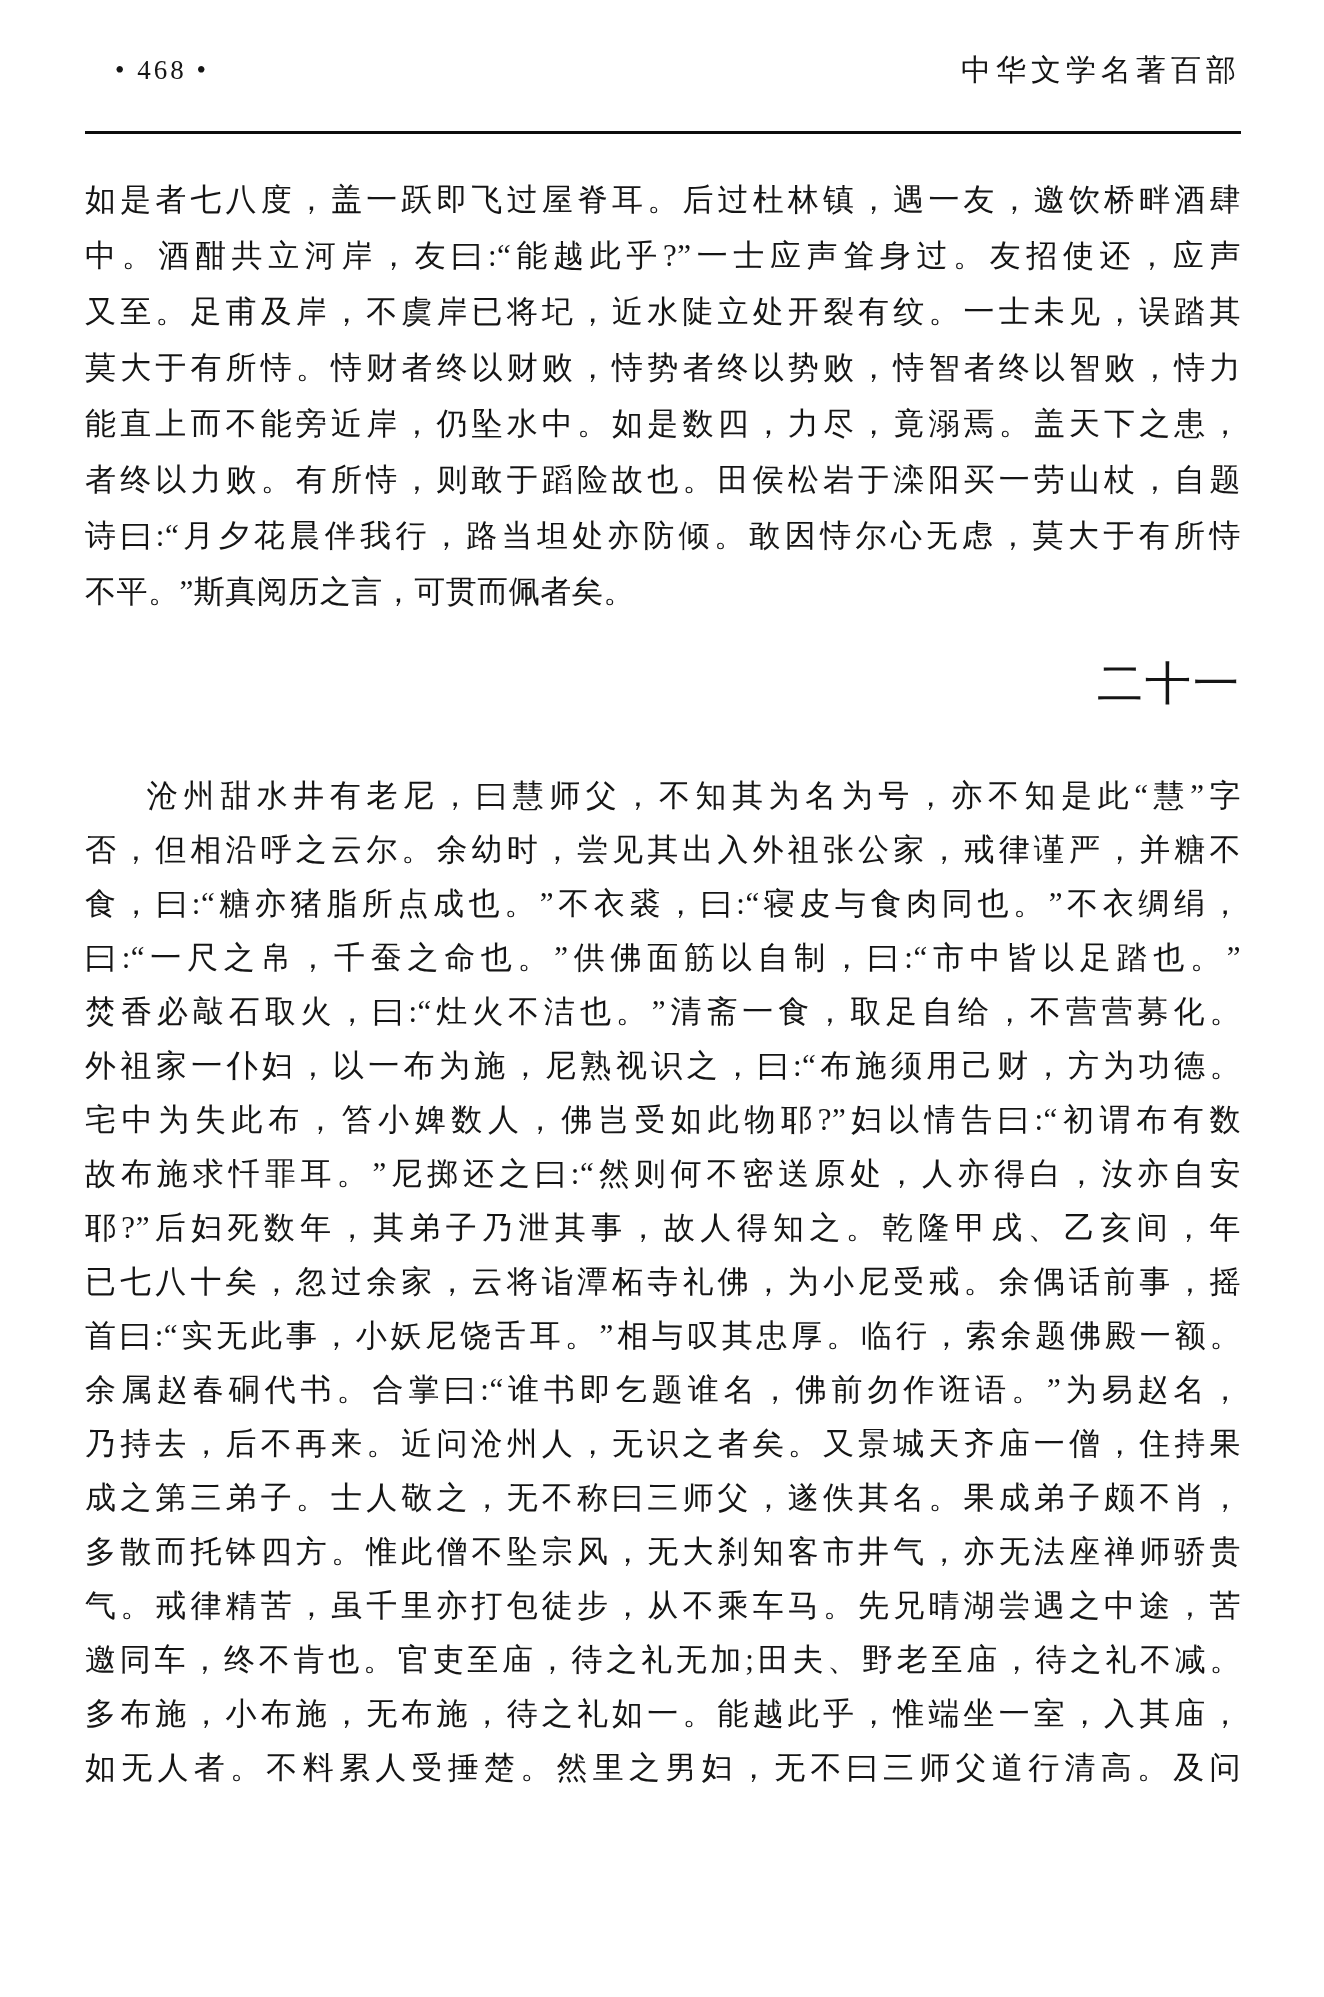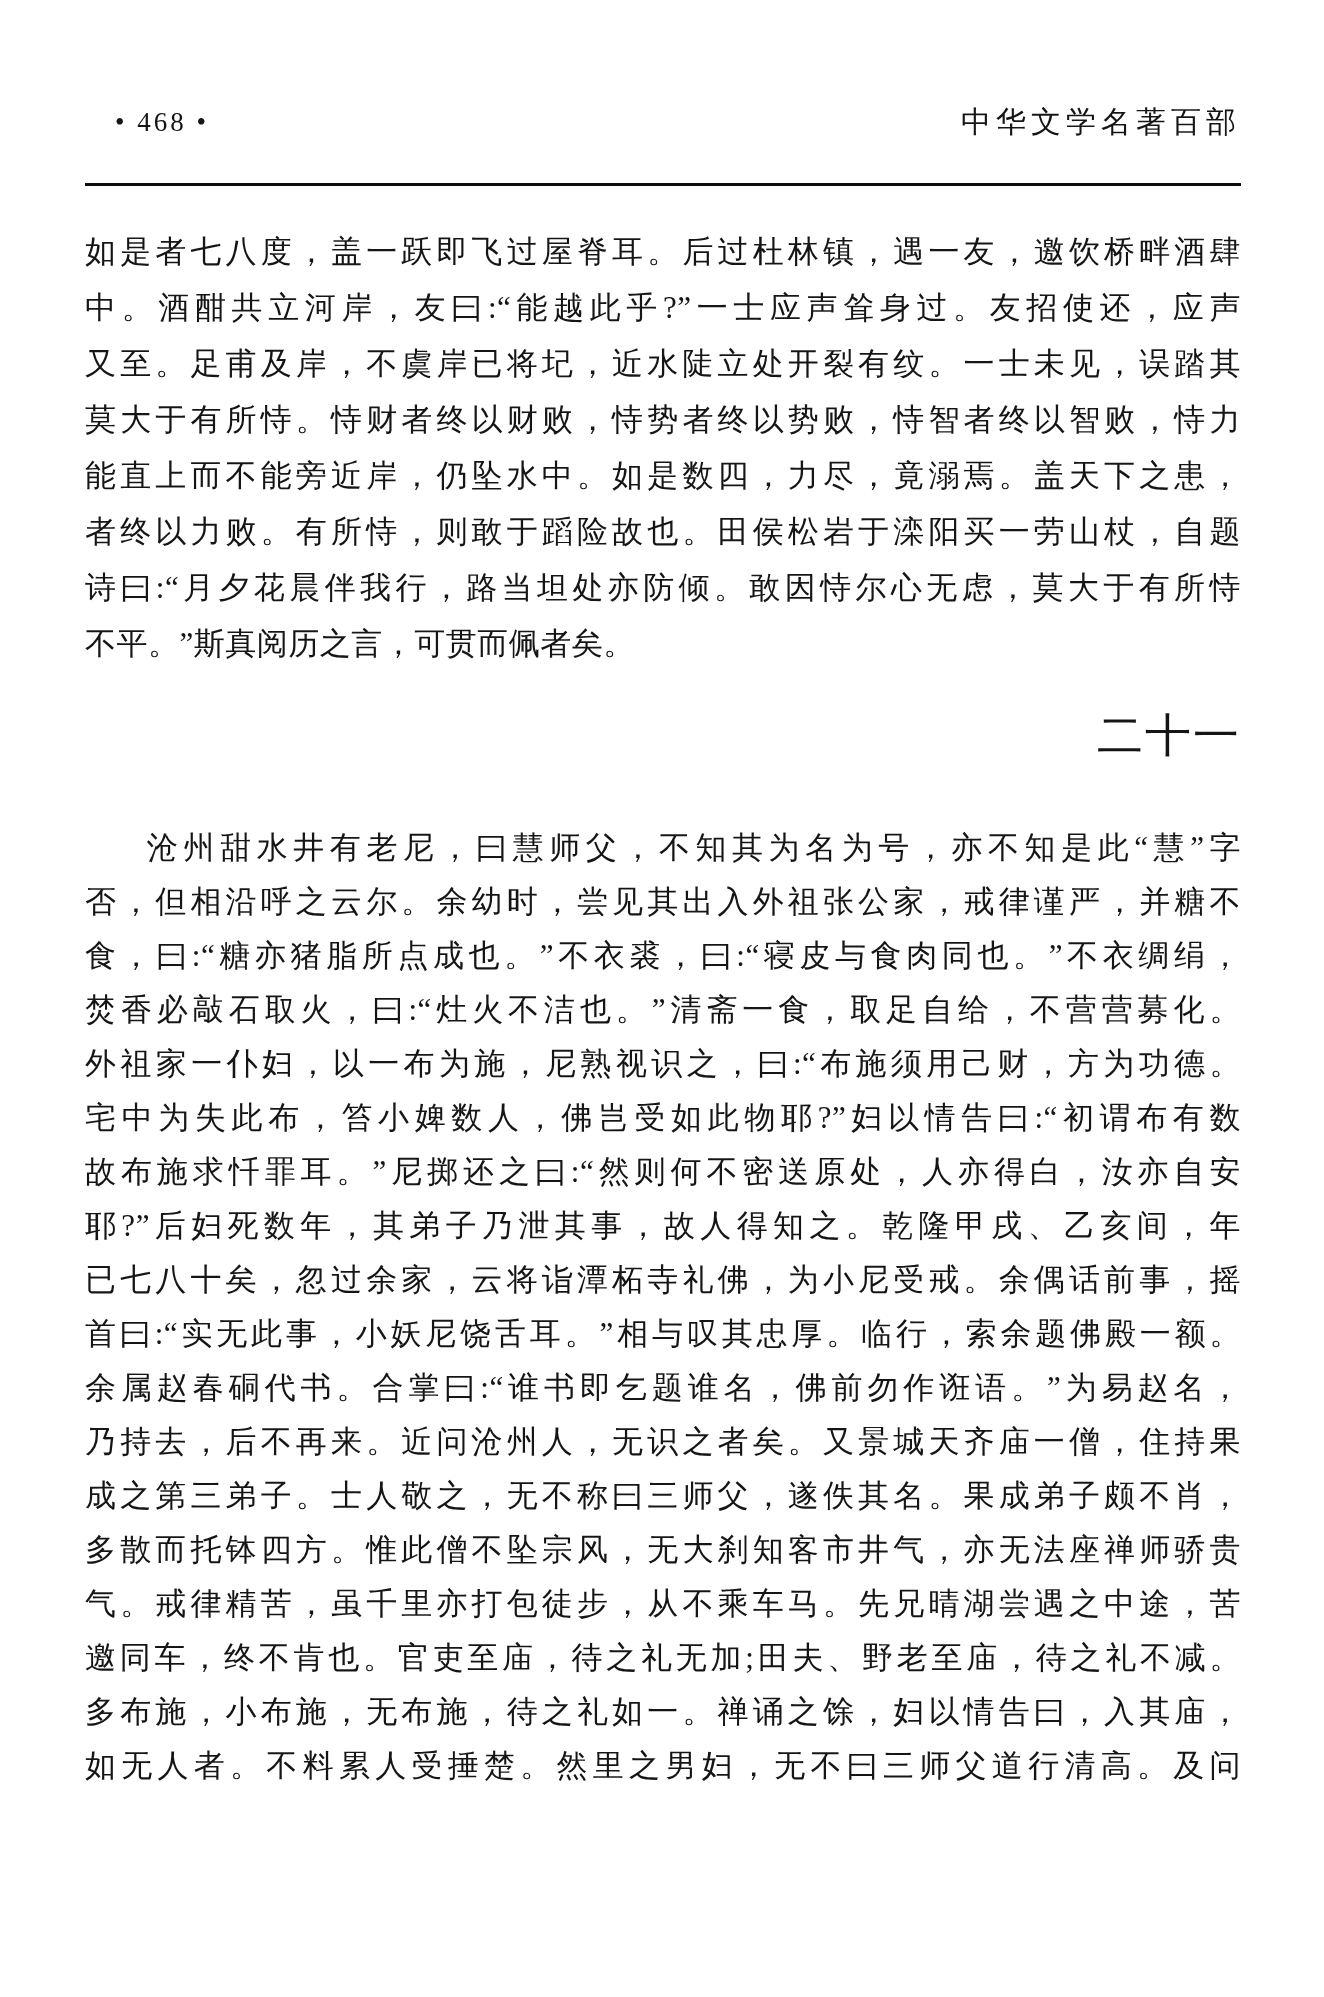--- a/index.html
+++ b/index.html
@@ -12,21 +12,21 @@
     height: 1997px;
     overflow: hidden;
     color: #151515;
     font-family: "Liberation Serif", "DejaVu Serif", serif;
     -webkit-font-smoothing: antialiased;
   }
   .page {
     box-sizing: border-box;
     width: 1324px;
     height: 1997px;
-    padding-top: 104px;
+    padding-top: 52px;
   }
   .column {
     margin-left: 85px;
     width: 1156px;
   }
   .page-header {
     position: relative;
     height: 36px;
     line-height: 36px;
   }
@@ -106,31 +106,32 @@
       <div class="line">诗曰:“月夕花晨伴我行，路当坦处亦防倾。敢因恃尔心无虑，莫大于有所恃</div>
       <div class="line short">不平。”斯真阅历之言，可贯而佩者矣。</div>
     </div>
 
     <div class="chapter-heading">二十一</div>
 
     <div class="para para-2">
       <div class="line indent">沧州甜水井有老尼，曰慧师父，不知其为名为号，亦不知是此“慧”字</div>
       <div class="line">否，但相沿呼之云尔。余幼时，尝见其出入外祖张公家，戒律谨严，并糖不</div>
       <div class="line">食，曰:“糖亦猪脂所点成也。”不衣裘，曰:“寝皮与食肉同也。”不衣绸绢，</div>
+      <div class="line">曰:“一尺之帛，千蚕之命也。”供佛面筋以自制，曰:“市中皆以足踏也。”</div>
       <div class="line">焚香必敲石取火，曰:“灶火不洁也。”清斋一食，取足自给，不营营募化。</div>
       <div class="line">外祖家一仆妇，以一布为施，尼熟视识之，曰:“布施须用己财，方为功德。</div>
       <div class="line">宅中为失此布，笞小婢数人，佛岂受如此物耶?”妇以情告曰:“初谓布有数</div>
       <div class="line">故布施求忏罪耳。”尼掷还之曰:“然则何不密送原处，人亦得白，汝亦自安</div>
       <div class="line">耶?”后妇死数年，其弟子乃泄其事，故人得知之。乾隆甲戌、乙亥间，年</div>
       <div class="line">已七八十矣，忽过余家，云将诣潭柘寺礼佛，为小尼受戒。余偶话前事，摇</div>
       <div class="line">首曰:“实无此事，小妖尼饶舌耳。”相与叹其忠厚。临行，索余题佛殿一额。</div>
       <div class="line">余属赵春硐代书。合掌曰:“谁书即乞题谁名，佛前勿作诳语。”为易赵名，</div>
       <div class="line">乃持去，后不再来。近问沧州人，无识之者矣。又景城天齐庙一僧，住持果</div>
       <div class="line">成之第三弟子。士人敬之，无不称曰三师父，遂佚其名。果成弟子颇不肖，</div>
       <div class="line">多散而托钵四方。惟此僧不坠宗风，无大刹知客市井气，亦无法座禅师骄贵</div>
       <div class="line">气。戒律精苦，虽千里亦打包徒步，从不乘车马。先兄晴湖尝遇之中途，苦</div>
       <div class="line">邀同车，终不肯也。官吏至庙，待之礼无加;田夫、野老至庙，待之礼不减。</div>
-      <div class="line">多布施，小布施，无布施，待之礼如一。禅诵之馀，妇以情告曰，入其庙，</div>
+      <div class="line">多布施，小布施，无布施，待之礼如一。能越此乎，惟端坐一室，入其庙，</div>
       <div class="line">如无人者。不料累人受捶楚。然里之男妇，无不曰三师父道行清高。及问</div>
     </div>
 
   </div>
 </div>
 
 </body></html>

